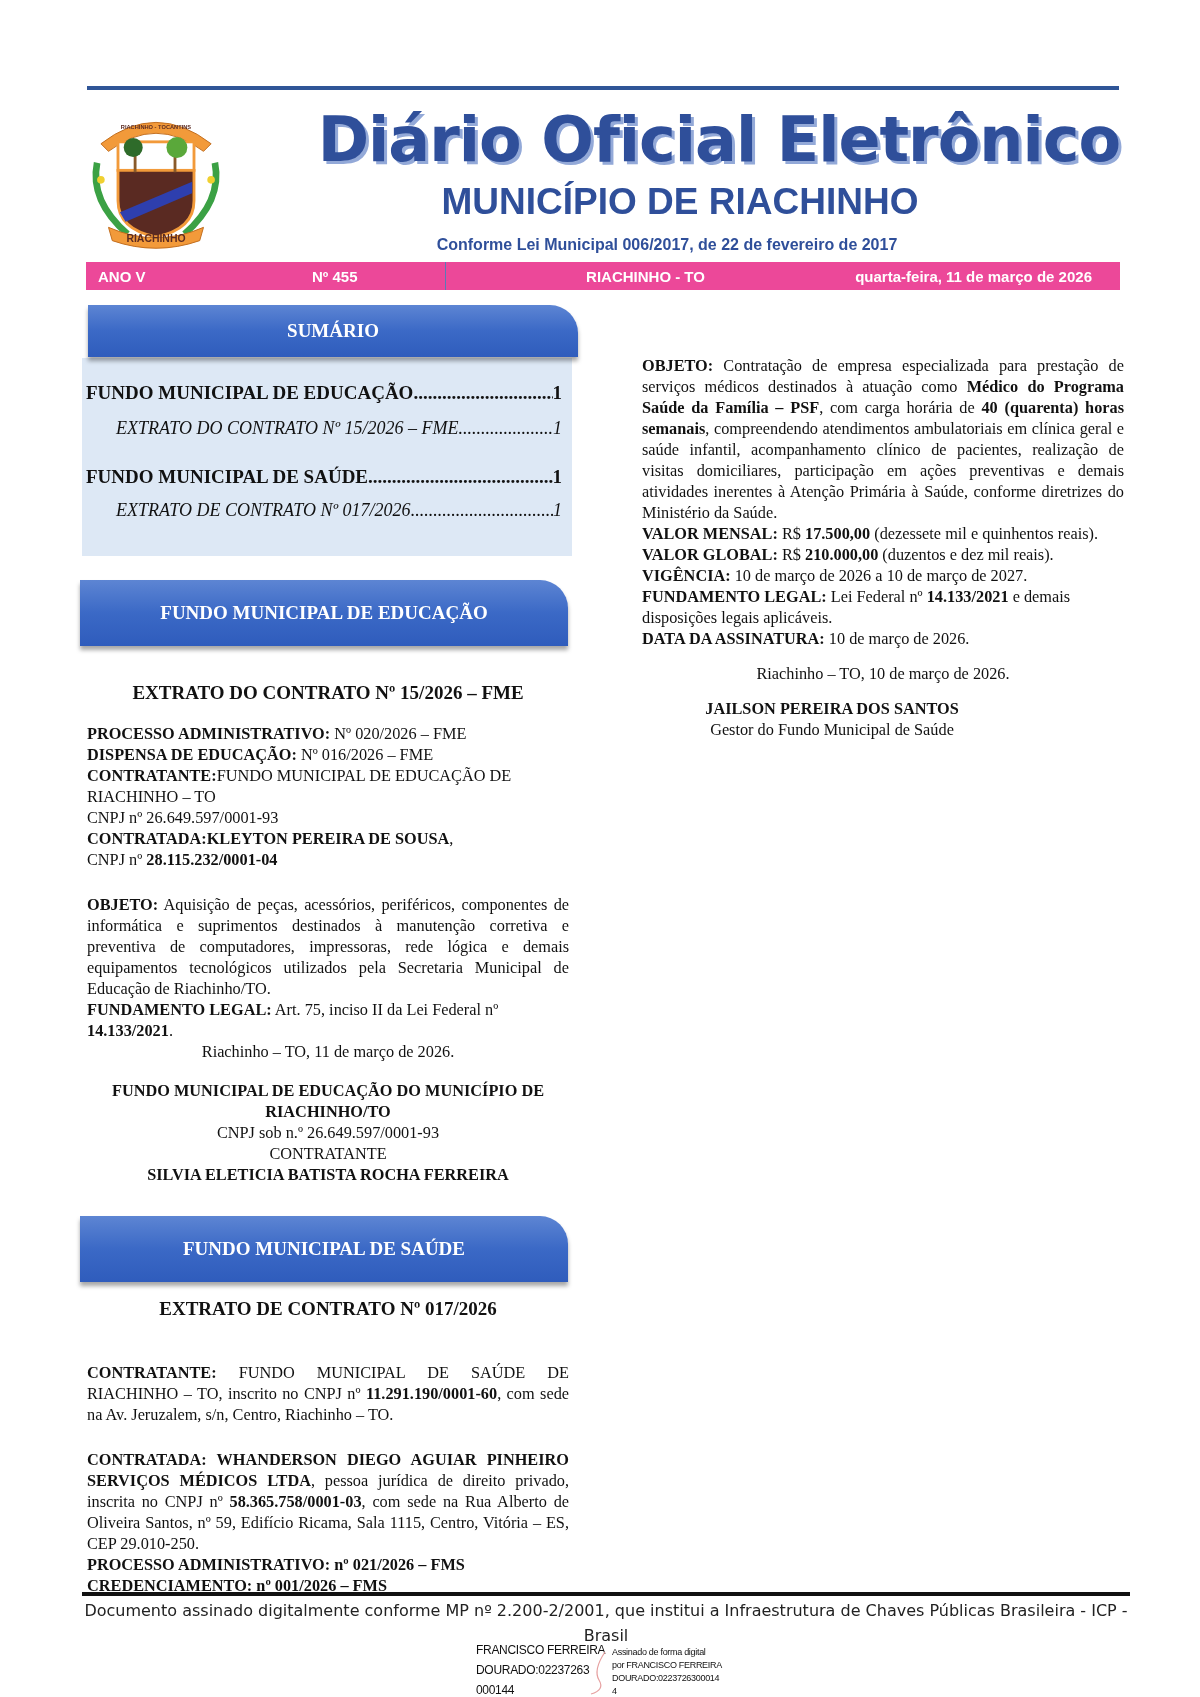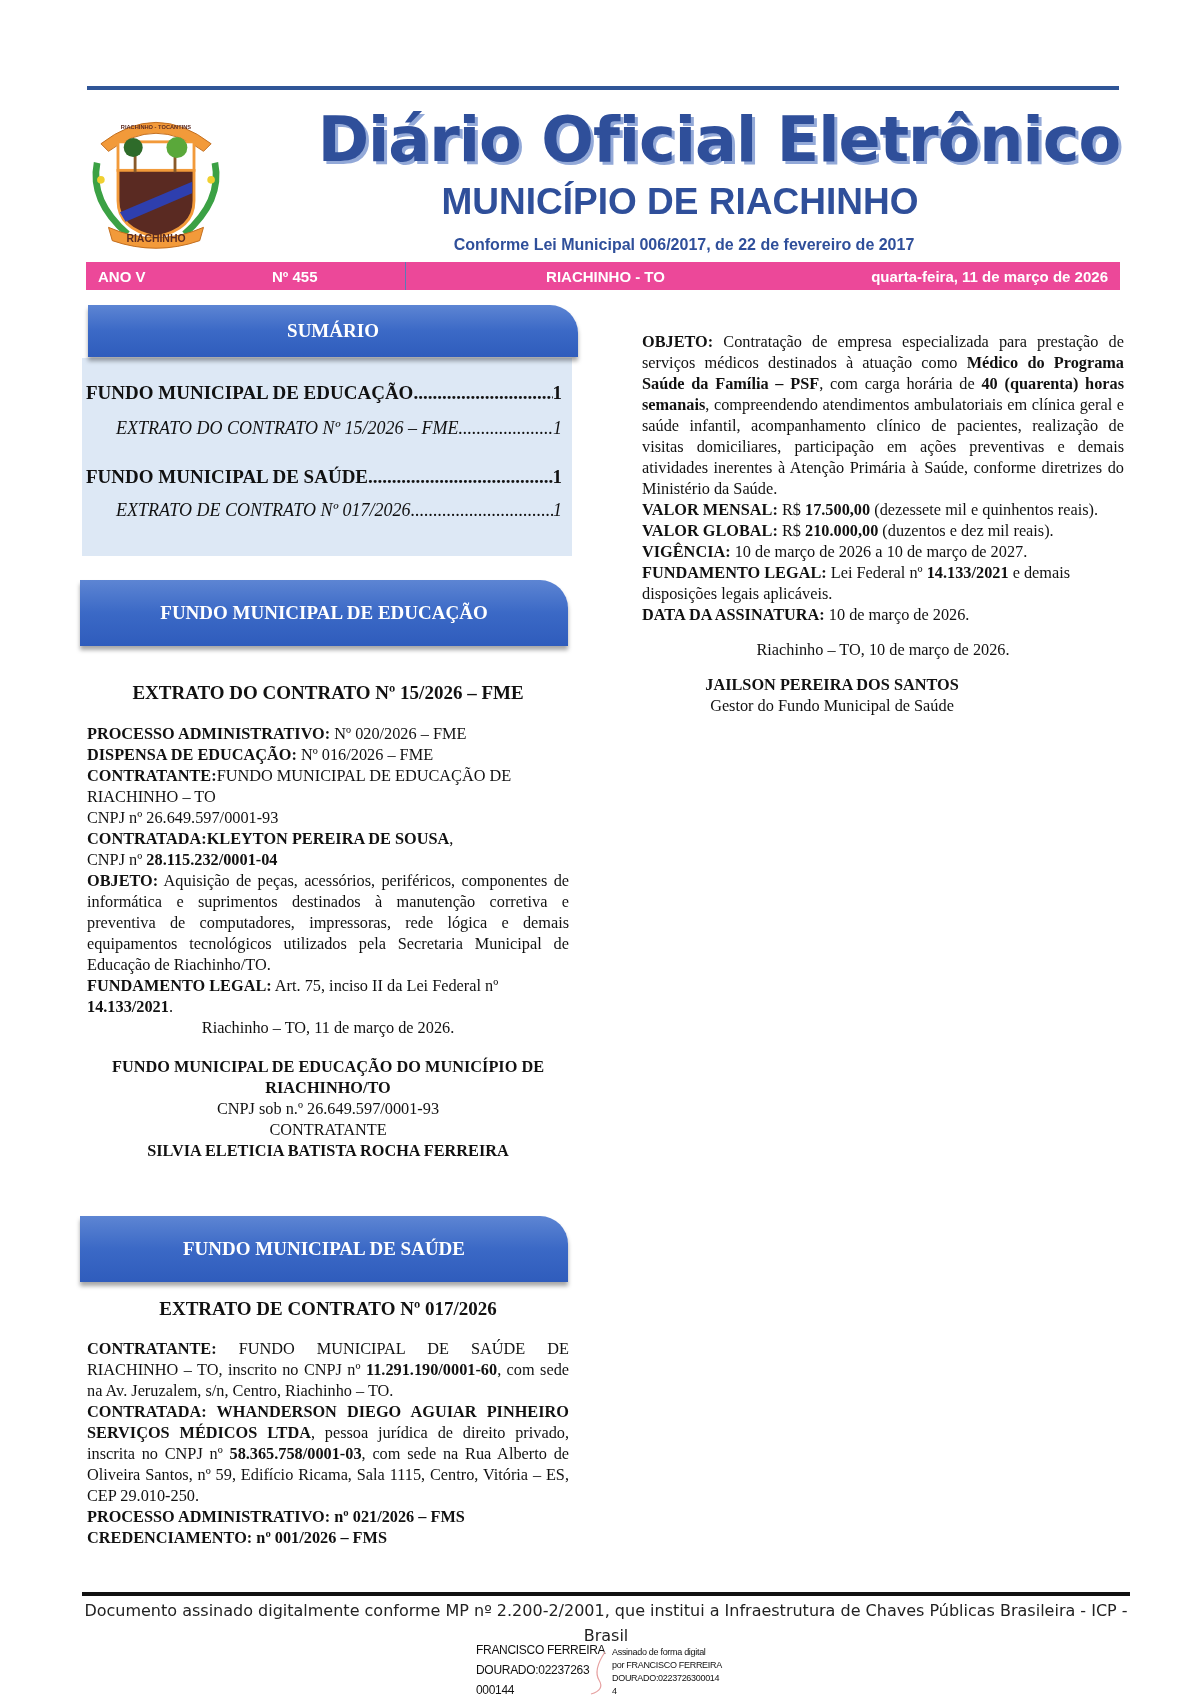--- a/index.html
+++ b/index.html
@@ -8,47 +8,47 @@
 
   .top-rule { position: absolute; left: 87px; top: 86px; width: 1032px; height: 4px; background: #2f5597; }
 
   .logo { position: absolute; left: 80px; top: 104px; width: 152px; height: 146px; }
 
   .title-main { position: absolute; left: 240px; top: 100px; width: 880px; text-align: right;
     font-family: "DejaVu Sans", "Liberation Sans", sans-serif; font-weight: bold; font-size: 62px; letter-spacing: -1px;
     color: #2f4f9a; text-shadow: 3px 3px 0 #93a9d8; line-height: 80px; }
   .title-sub { position: absolute; left: 240px; top: 180px; width: 880px; text-align: center;
     font-family: "Liberation Sans", sans-serif; font-weight: bold; font-size: 37px; color: #2f4f9a; line-height: 44px; }
-  .title-law { position: absolute; left: 244px; top: 236px; width: 880px; text-align: center;
+  .title-law { position: absolute; left: 227px; top: 236px; width: 880px; text-align: center;
     font-family: "Liberation Sans", sans-serif; font-weight: bold; font-size: 16px; color: #2f4f9a; }
 
   .infobar { position: absolute; left: 86px; top: 262px; width: 1034px; height: 28px; background: #ec4899;
     color: #fff; font-family: "Liberation Sans", sans-serif; font-weight: bold; font-size: 15px; display: flex; align-items: center; }
   .infobar .cell { height: 100%; display: flex; align-items: center; }
   .infobar .c1 { width: 186px; padding-left: 12px; }
-  .infobar .c2 { width: 133px; padding-left: 0; }
+  .infobar .c2 { width: 133px; padding-left: 0; margin-left: 40px; }
   .infobar .c3 { width: 400px; justify-content: center; border-left: 1px solid #5b7ab8; }
-  .infobar .c4 { flex: 1; justify-content: flex-end; padding-right: 12px; }
+  .infobar .c4 { flex: 1; justify-content: flex-end; padding-right: 28px; }
 
   .banner { position: absolute; height: 52px; background: linear-gradient(#5d85d3, #3b69c6 50%, #2f5cbc);
     border-top-right-radius: 28px; box-shadow: 0 4px 4px rgba(0,0,0,0.35);
     color: #fff; font-weight: bold; font-size: 19px; display: flex; align-items: center; justify-content: center; }
 
   .sumario-box { position: absolute; left: 82px; top: 358px; width: 490px; height: 198px; background: #dde8f5; }
   .toc-line { position: absolute; left: 86px; width: 476px; display: flex; align-items: baseline; white-space: nowrap; overflow: hidden; }
   .toc-line.l1 { font-weight: bold; font-size: 19px; }
   .toc-line.l2 { font-style: italic; font-size: 18px; padding-left: 30px; }
   .toc-line .lbl { flex: 0 0 auto; }
   .toc-line .dots { flex: 1 1 auto; overflow: hidden; }
   .toc-line .dots::before { content: "................................................................................................................................"; }
   .toc-line .pg { flex: 0 0 auto; }
 
   .col-left { position: absolute; left: 87px; width: 482px; font-size: 16.3px; line-height: 21px; }
   .col-right { position: absolute; left: 642px; width: 482px; font-size: 16.3px; line-height: 21px; }
-  .just { text-align: justify; }
+  .just { text-align: justify; margin-top: 24px; }
   .center { text-align: center; }
   .right { text-align: center; }
   b { font-weight: bold; }
   .h-doc { font-weight: bold; font-size: 19px; text-align: center; }
 
   .bottom-rule { position: absolute; left: 82px; top: 1592px; width: 1048px; height: 4px; background: #111; }
   .footer-text { position: absolute; left: 82px; top: 1598px; width: 1048px; text-align: center;
     font-family: "DejaVu Sans", sans-serif; font-size: 16px; line-height: 25px; color: #222; }
   .sig-left { position: absolute; left: 476px; top: 1640px; font-family: "Liberation Sans", sans-serif; font-size: 12px; line-height: 20px; color: #111; letter-spacing: -0.3px; }
   .sig-right { position: absolute; left: 612px; top: 1638px; font-family: "Liberation Sans", sans-serif; font-size: 9px; line-height: 13px; color: #111; letter-spacing: -0.3px; margin-top: 8px; }

